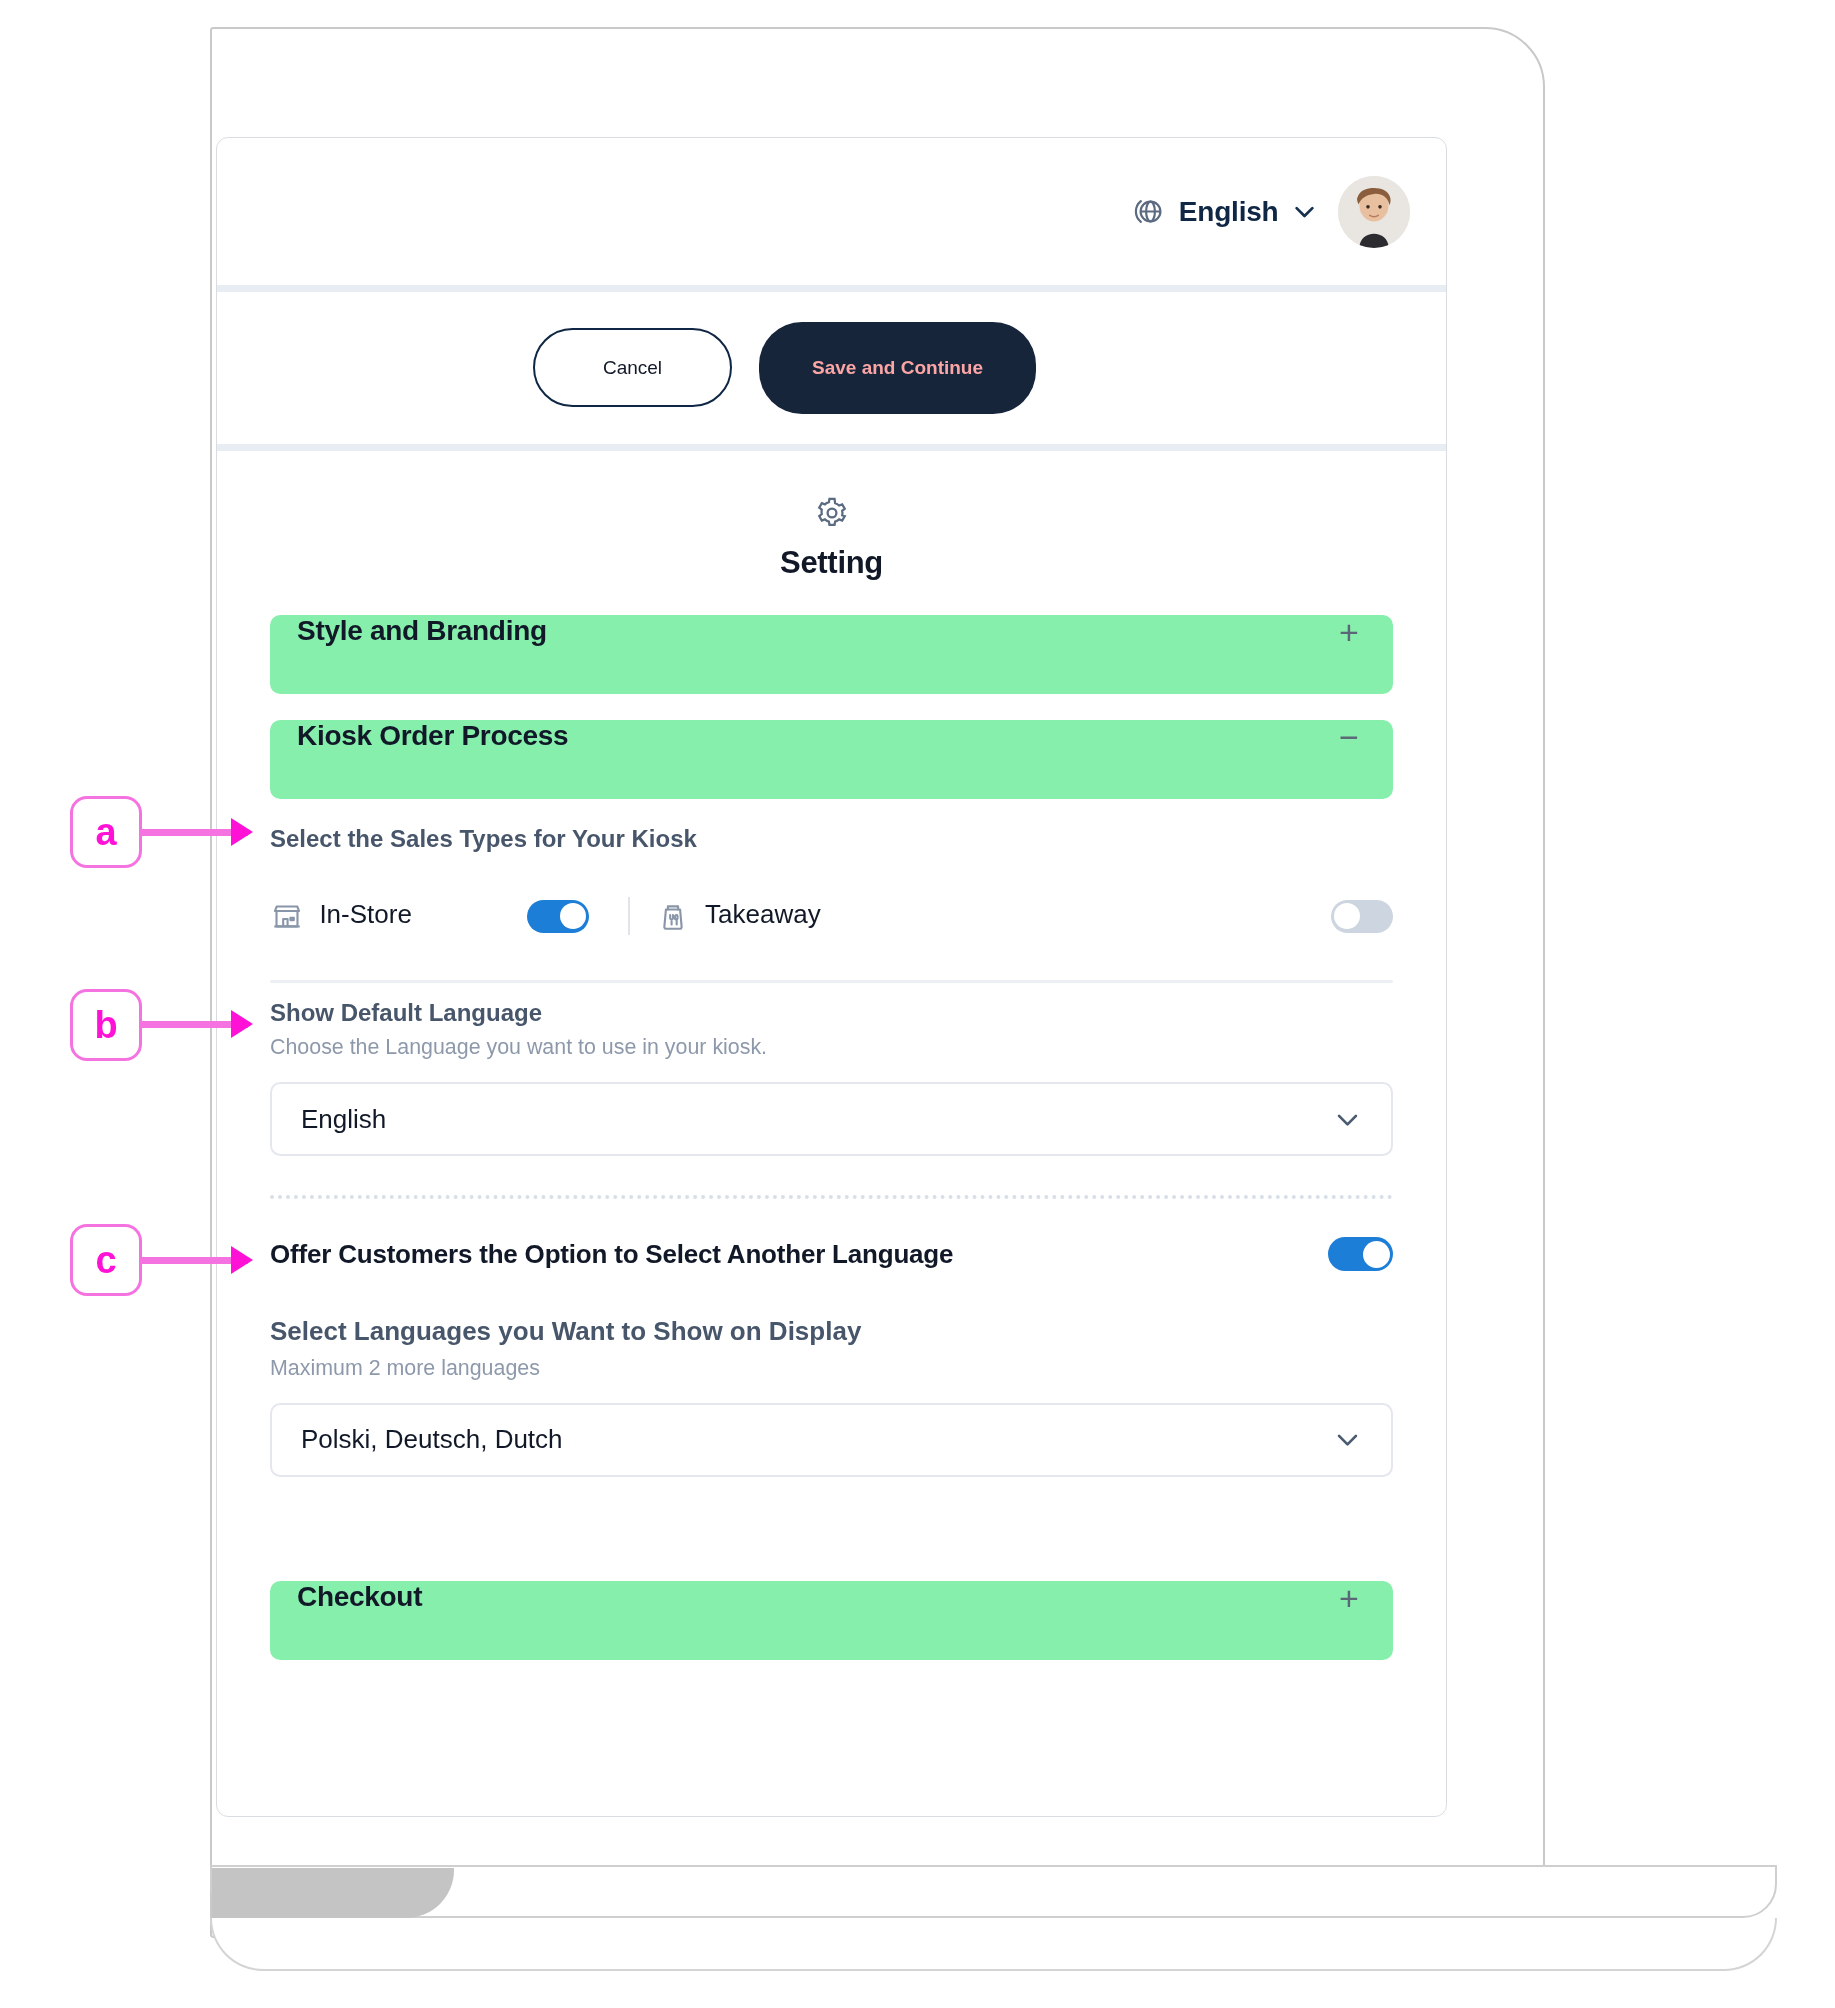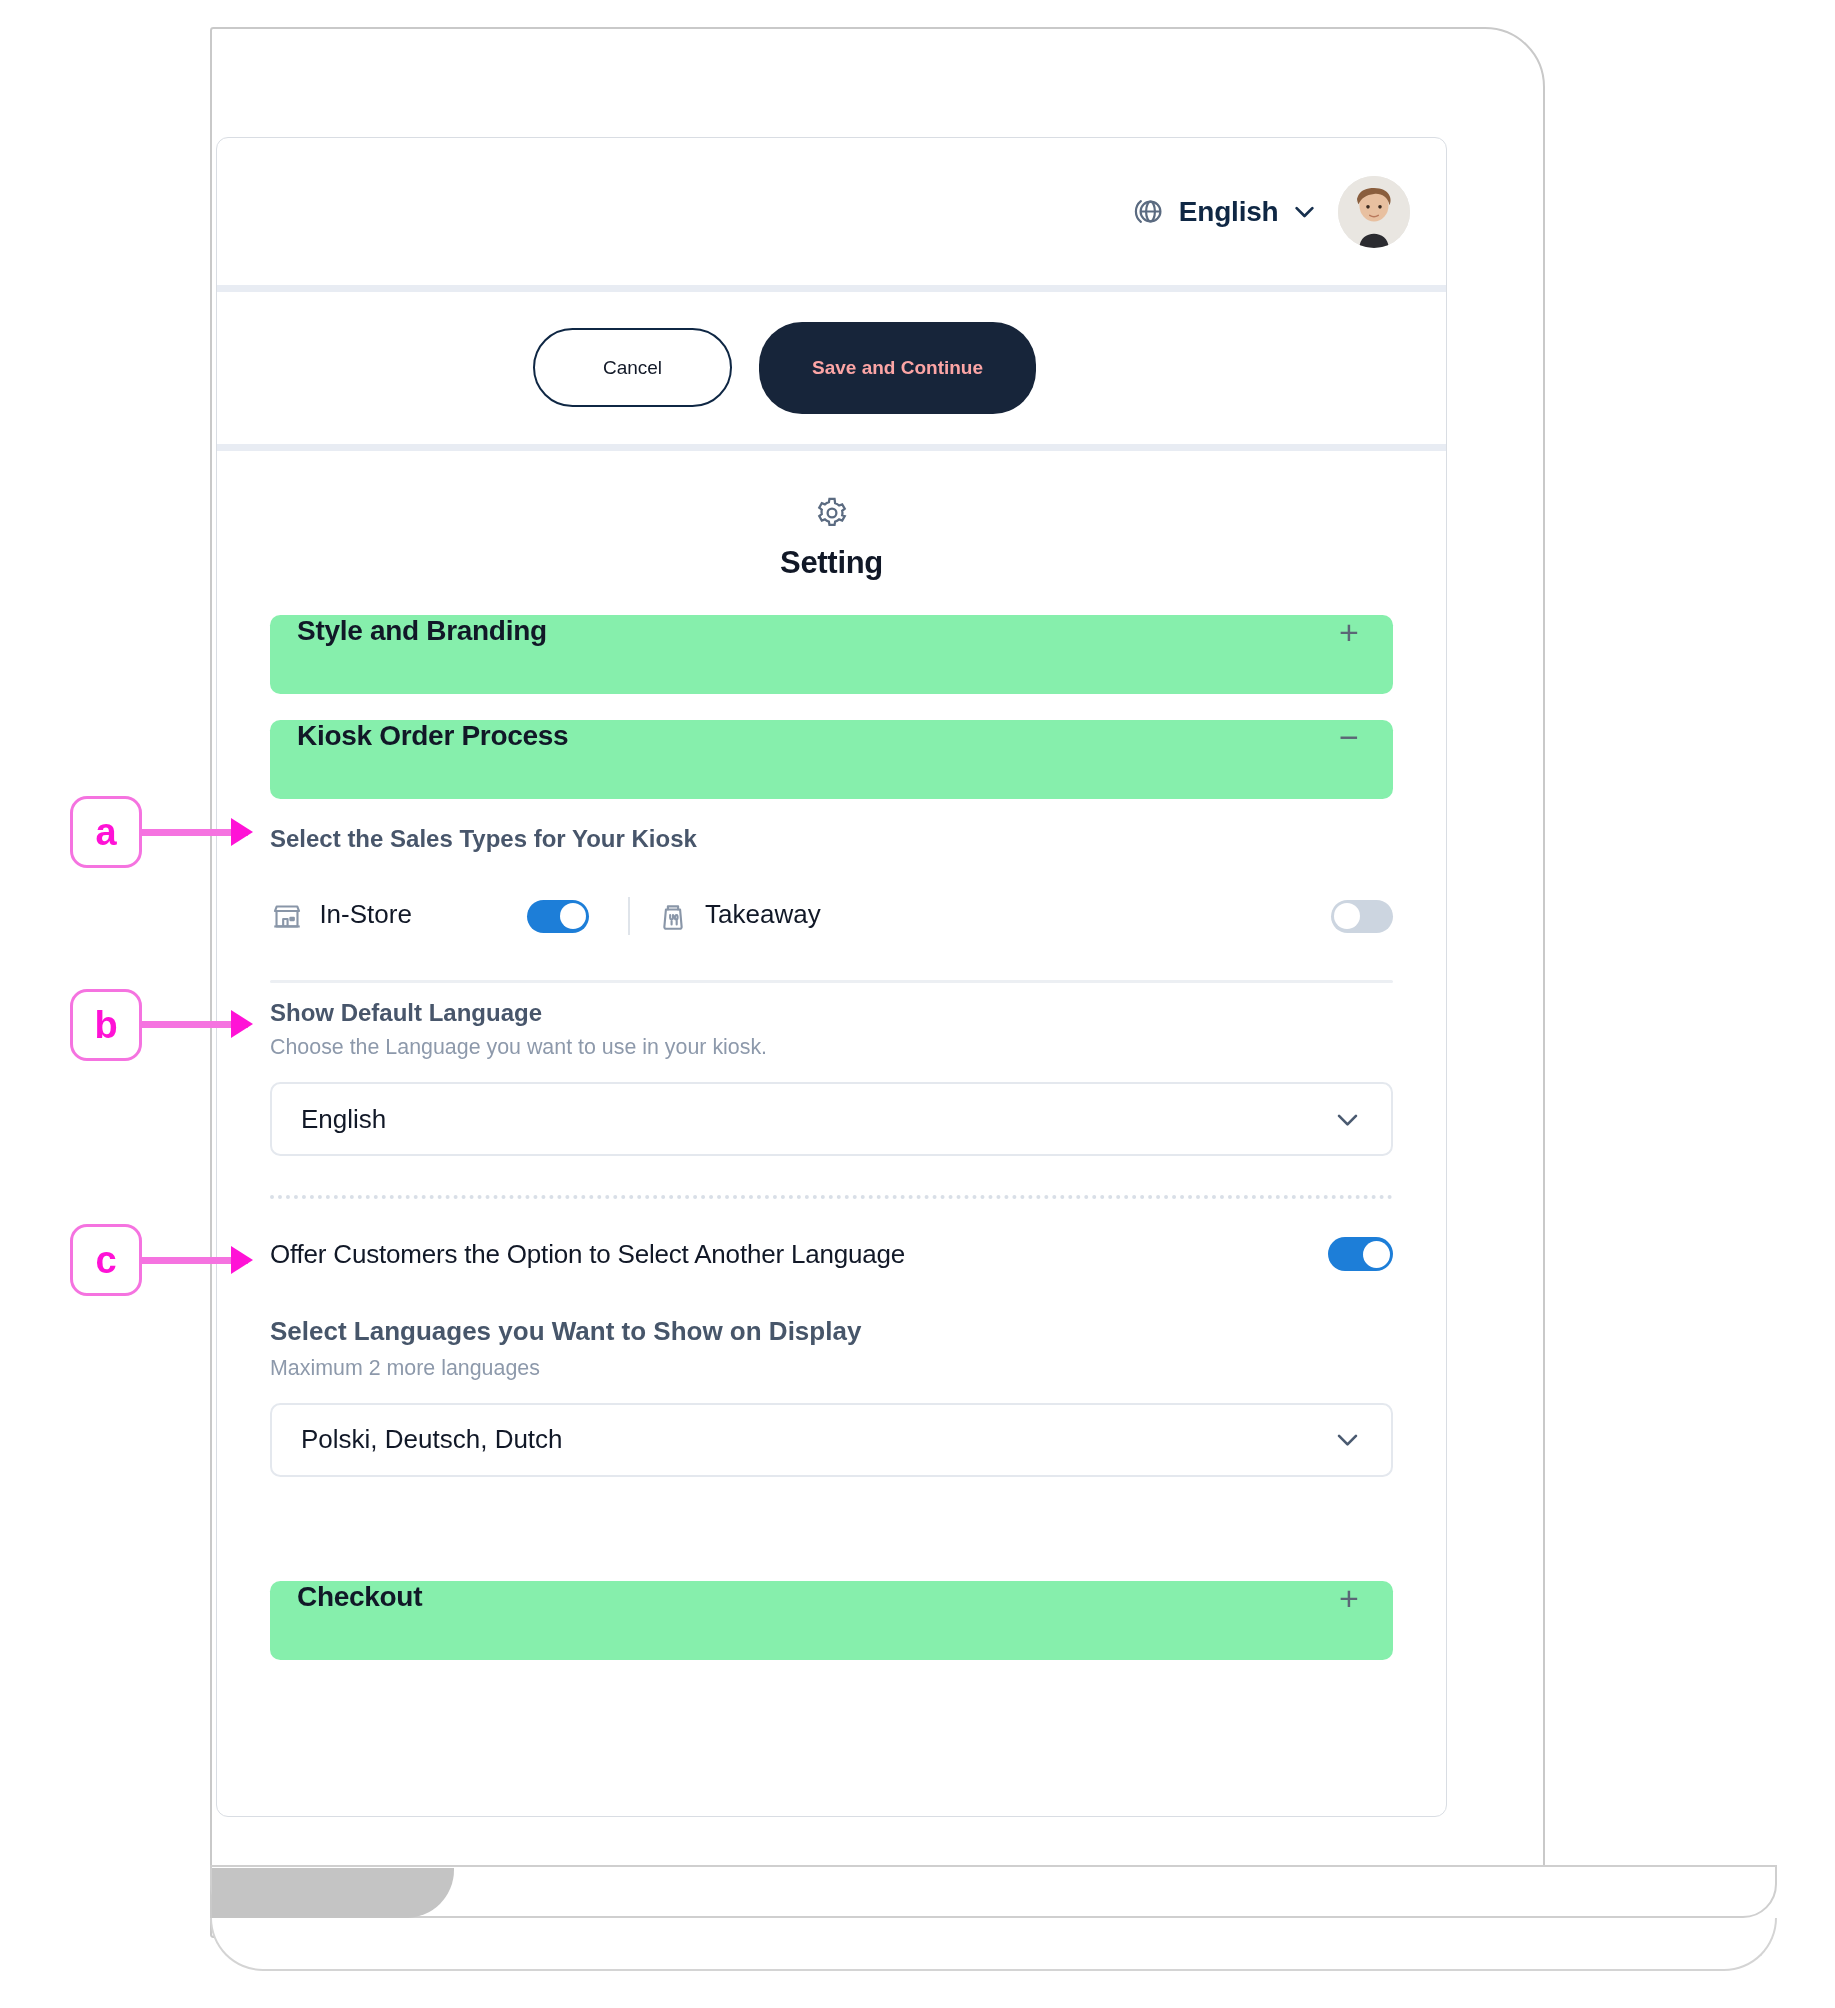--- a/index.html
+++ b/index.html
@@ -208,21 +208,21 @@
     background: #ffffff;
   }
   .select-value { font-size: 26px; color: #111827; }
   .select .chev-down { width: 29px; height: 29px; }
 
   .toggle-row {
     display: flex; align-items: center; justify-content: space-between;
     margin-top: 38px;
   }
   .toggle-row .title {
-    font-size: 26px; font-weight: 400; color: #111827;
+    font-size: 26px; font-weight: 700; color: #111827;
     letter-spacing: -0.2px;
   }
   .toggle-lg { width: 65px; height: 34px; border-radius: 26px; }
   .toggle-lg .knob { width: 27px; height: 27px; top: 3.4px; }
 
   .sub-title {
     font-size: 26px; font-weight: 600; color: #47566a;
     margin-top: 45px;
   }
 

